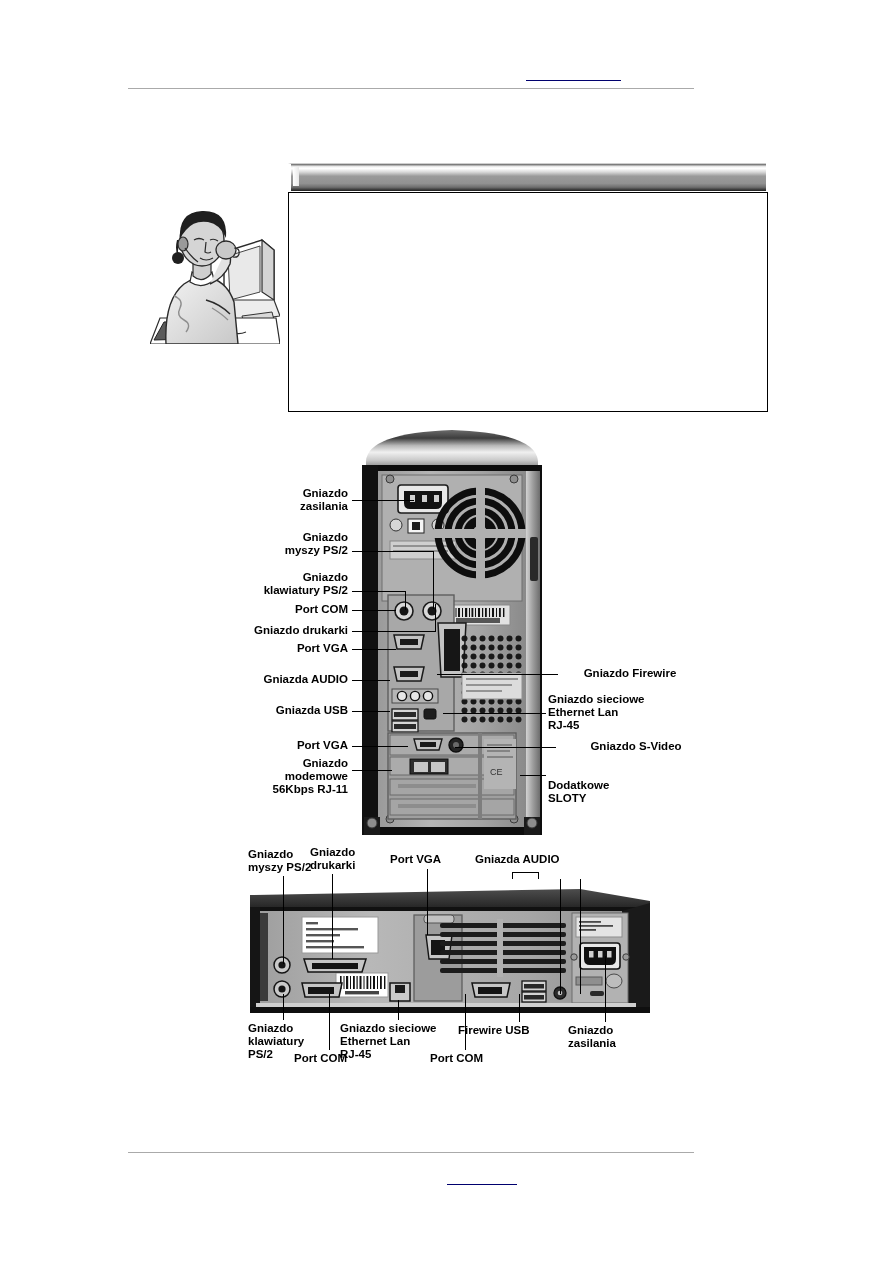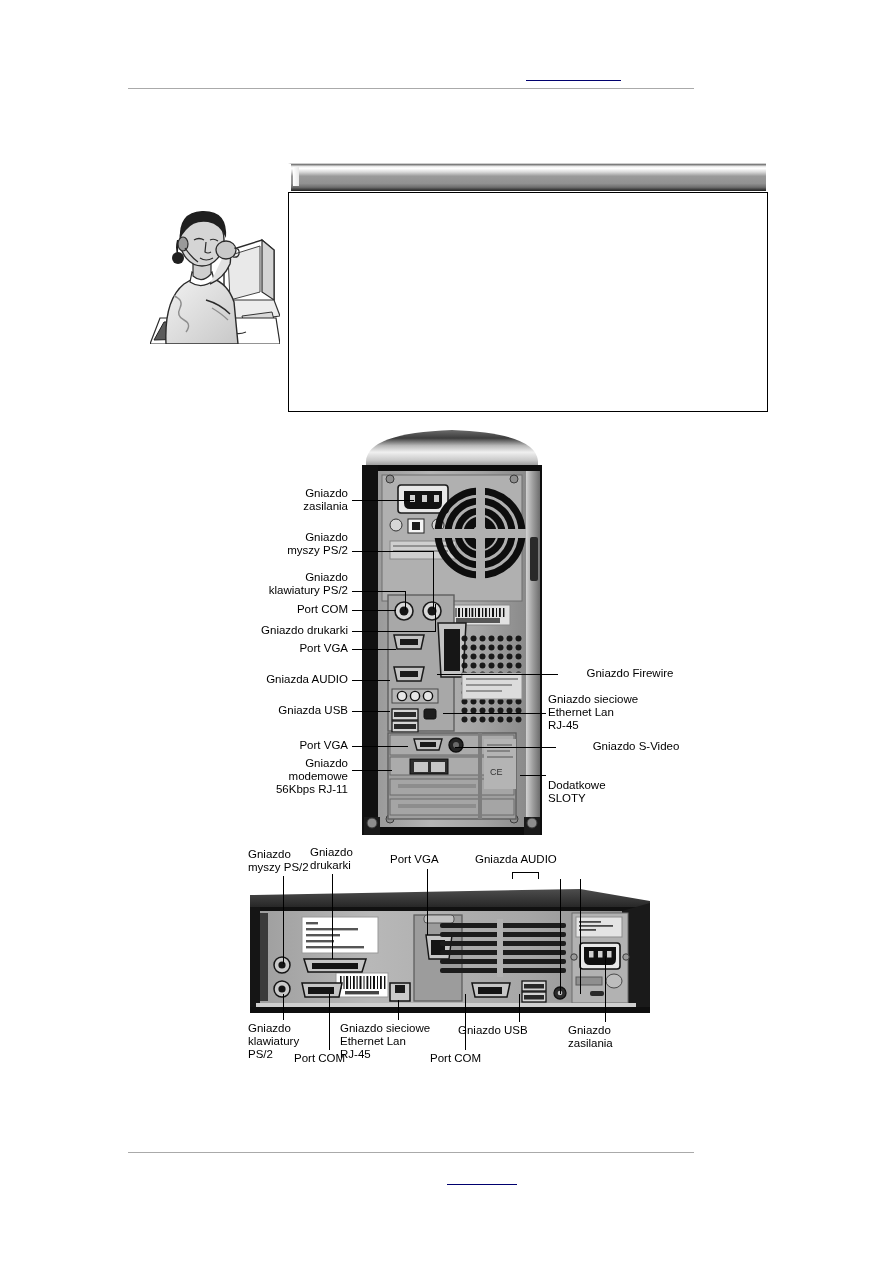--- a/index.html
+++ b/index.html
@@ -69,20 +69,21 @@
 
   
   .figure { position: absolute; }
   .fig-label {
     position: absolute;
     font-size: 11.5px;
     line-height: 13px;
     color: #000000;
     white-space: pre;
     letter-spacing: 0px;
+    font-weight: bold;
   }
   .fig-label.right { text-align: right; }
   .fig-label.center { text-align: left; }
   .fig-label.left { text-align: center; }
   .leader {
     position: absolute;
     background: #000000;
   }
   .leader.h { height: 1px; }
   .leader.v { width: 1px; }
@@ -528,21 +529,21 @@
   <div class="leader v" style="left:329px; top:994px; height:56px;"></div>
 
   <div class="fig-label center" style="left:340px; top:1022px; width:118px;">Gniazdo sieciowe
 Ethernet Lan
 RJ-45</div>
   <div class="leader v" style="left:398px; top:1000px; height:20px;"></div>
 
   <div class="fig-label center" style="left:430px; top:1052px; width:70px;">Port COM</div>
   <div class="leader v" style="left:465px; top:994px; height:56px;"></div>
 
-  <div class="fig-label center" style="left:458px; top:1024px; width:96px;">Gniazdo USB</div>
+  <div class="fig-label center" style="left:458px; top:1024px; width:96px;">Firewire USB</div>
   <div class="leader v" style="left:519px; top:994px; height:28px;"></div>
 
   <div class="fig-label center" style="left:568px; top:1024px; width:90px;">Gniazdo
 zasilania</div>
   <div class="leader v" style="left:605px; top:956px; height:66px;"></div>
 
   <div class="rule" style="left:128px; top:1152px; width:566px;"></div>
   <a class="hdr-link" style="left:447px; top:1172px; width:70px;"></a>
 
 </div>

